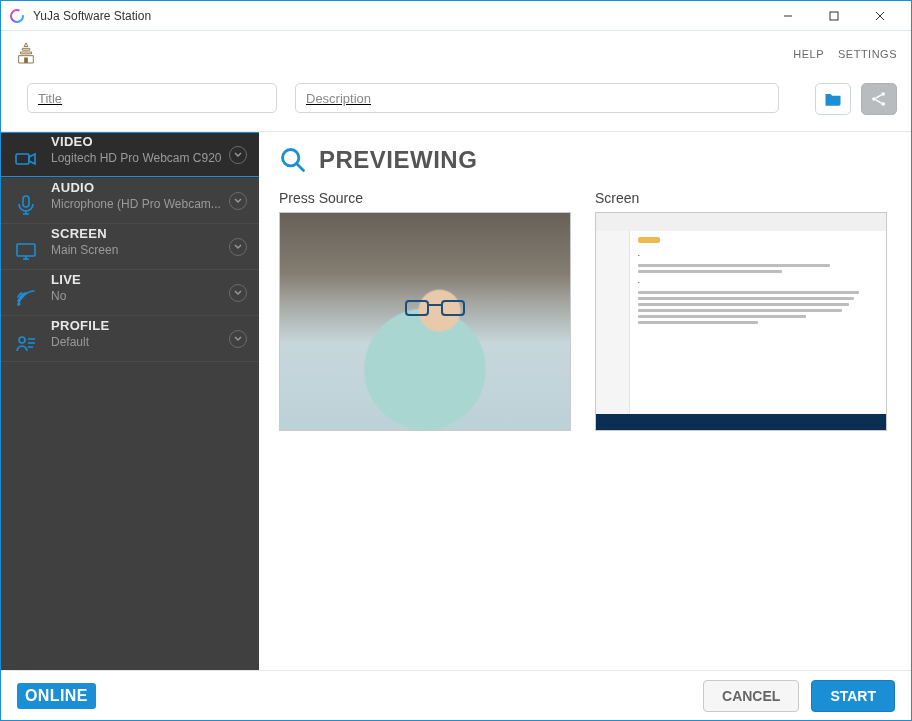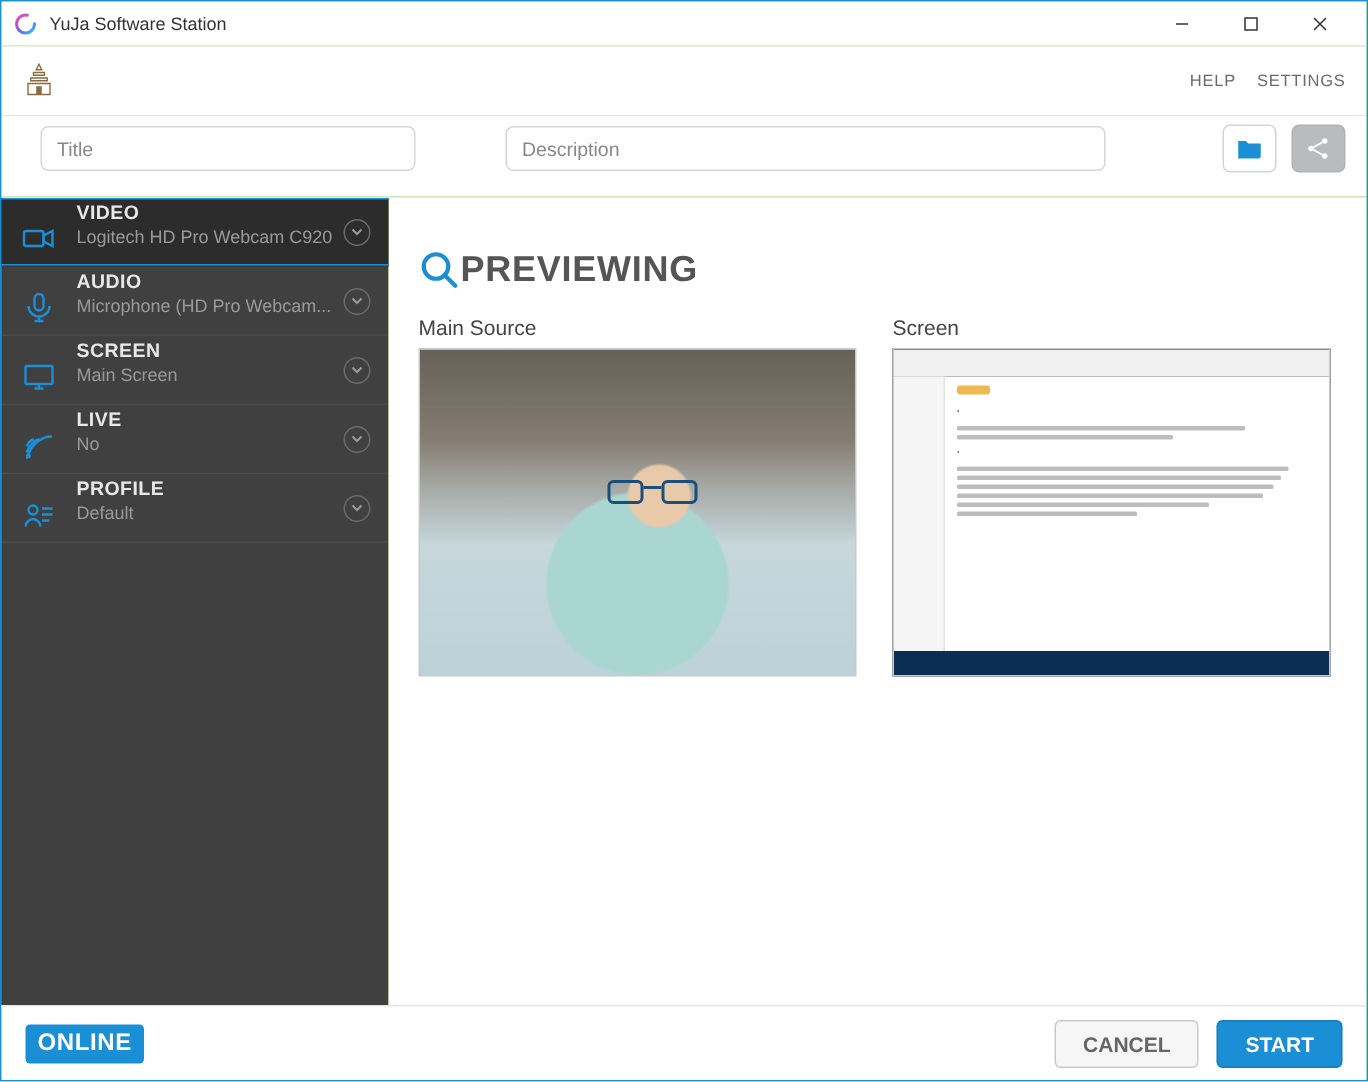--- a/index.html
+++ b/index.html
@@ -14,21 +14,21 @@
   .titlebar .spacer { flex:1; }
   .winbtn { width:46px; height:30px; display:flex; align-items:center; justify-content:center; color:#555; font-size:12px; }
 
   
   .headerrow { height:46px; display:flex; align-items:center; padding:0 14px; background:#fff;}
   .headerrow .org-icon { width:22px; height:26px; }
   .headerrow .spacer { flex:1; }
   .headerrow .hlink { font-size:11px; color:#6a6a6a; letter-spacing:0.5px; margin-left:14px; text-transform:uppercase; cursor:pointer;}
 
   
-  .inputsrow { display:flex; align-items:center; padding:6px 14px 16px 26px; gap:60px; background:#fff;}
+  .inputsrow { display:flex; padding:6px 14px 16px 26px; gap:18px; background:#fff;text-decoration:underline;}
   .txt { flex:0 0 250px; height:30px; border:1px solid #d6d6d6; border-radius:5px; padding:0 10px; font-size:13px; color:#666; background:#fff;}
   .txt::placeholder { color:#888; }
   .txt.desc { flex:1 1 auto; }
   .iconbtn { width:36px; height:32px; border-radius:5px; display:flex; align-items:center; justify-content:center; }
   .iconbtn.folder { background:#fff; border:1px solid #cfd6da; }
   .iconbtn.share { background:#b9bcbe; border:1px solid #b0b3b5; color:#fff;}
   .iconbtn svg { width:20px; height:20px; }
   .inputsrow .rightbtns { display:flex; gap:10px; margin-left:18px; }
 
   
@@ -40,21 +40,21 @@
   .sbitem.active { background:#2c2c2c; box-shadow: inset 0 -1px 0 #1a8fd6, inset 0 1px 0 #1a8fd6;}
   .sbitem .sbicon { position:absolute; left:12px; top:14px; width:26px; height:26px; display:flex; align-items:center; justify-content:center;}
   .sbitem .sbicon svg { width:24px; height:24px; }
   .sbitem .sblabel { font-size:13px; font-weight:600; color:#e8e8e8; letter-spacing:0.3px;}
   .sbitem .sbsub { font-size:12px; color:#9a9a9a; margin-top:2px;}
   .sbitem .chev { position:absolute; right:12px; top:50%; transform:translateY(-50%); width:18px; height:18px; border:1px solid #6a6a6a; border-radius:50%; display:flex; align-items:center; justify-content:center; color:#9a9a9a;}
   .sbitem .chev svg { width:10px; height:10px; }
 
   
   .main { flex:1; background:#fff; padding:14px 24px 10px 20px; overflow:hidden;}
-  .previewhdr { display:flex; align-items:center; margin-bottom:16px;margin-top:20px;}
+  .previewhdr { display:flex; align-items:center; gap:12px; margin-bottom:16px;}
   .previewhdr .magicon { width:28px; height:28px; }
   .previewhdr h2 { font-size:24px; font-weight:600; color:#555; letter-spacing:0.5px;}
 
   .previews { display:flex; gap:24px; }
   .pvcol { flex:1; }
   .pvlabel { font-size:14px; color:#444; margin-bottom:6px;}
   .pvbox { width:100%; aspect-ratio: 4/3; border:1px solid #c9c9c9; background:#ddd; position:relative; overflow:hidden;}
 
   
   .webcam { background: linear-gradient(180deg,#7a7268 0%, #8b8377 28%, #c7d7dc 60%, #bcd2d8 100%); }
@@ -258,21 +258,21 @@
           <svg viewBox="0 0 24 24">
               <circle cx="10" cy="10" r="7" fill="none" stroke="#1a8fd6" stroke-width="2.4"></circle>
               <path d="M15 15l6 6" stroke="#1a8fd6" stroke-width="2.4" stroke-linecap="round"></path>
             </svg>
         </span>
         <h2>PREVIEWING</h2>
       </div>
 
       <div class="previews">
         <div class="pvcol">
-          <div class="pvlabel">Main Source</div>
+          <div class="pvlabel">Press Source</div>
           <div class="pvbox webcam">
             <div class="glasses">
                 <span class="lens l"></span>
                 <span class="bridge"></span>
                 <span class="lens r"></span>
               </div>
           </div>
         </div>
         <div class="pvcol">
           <div class="pvlabel">Screen</div>

